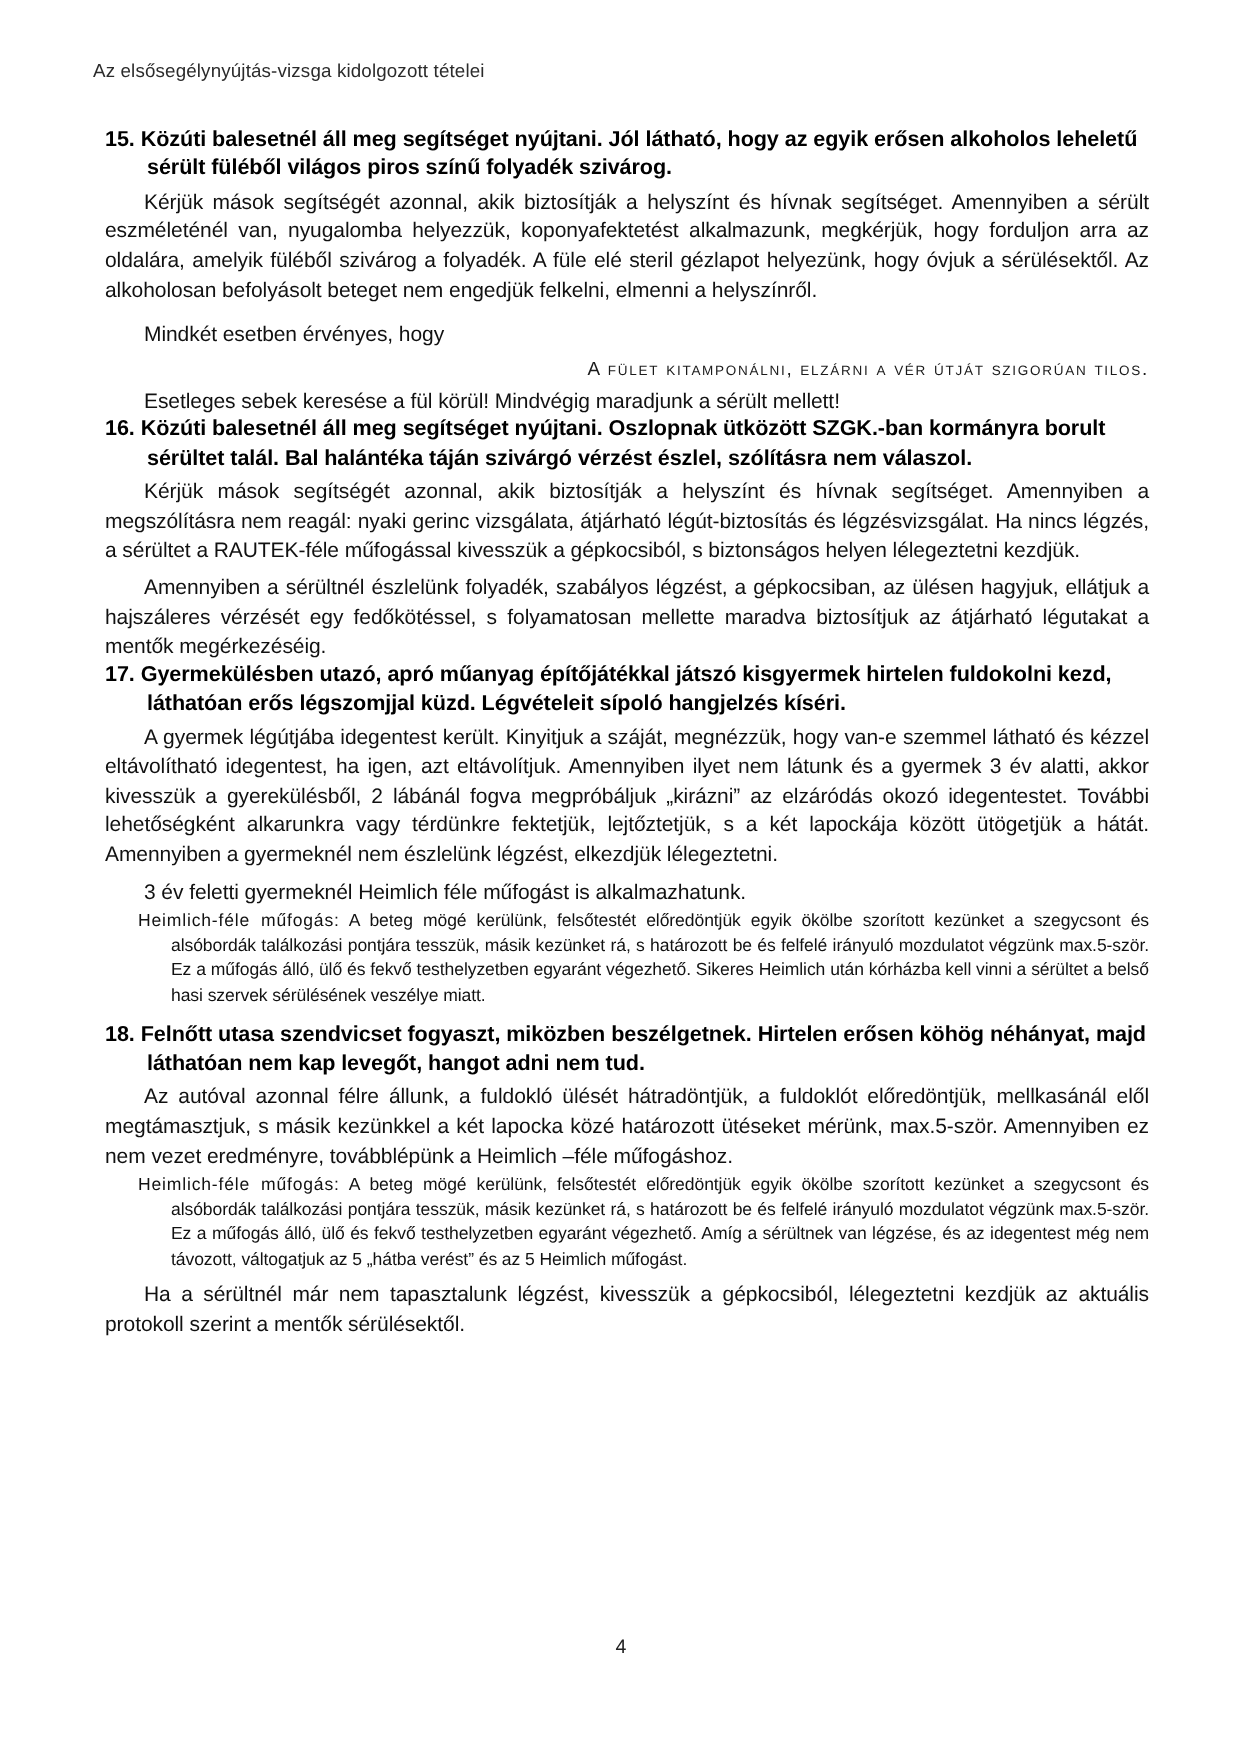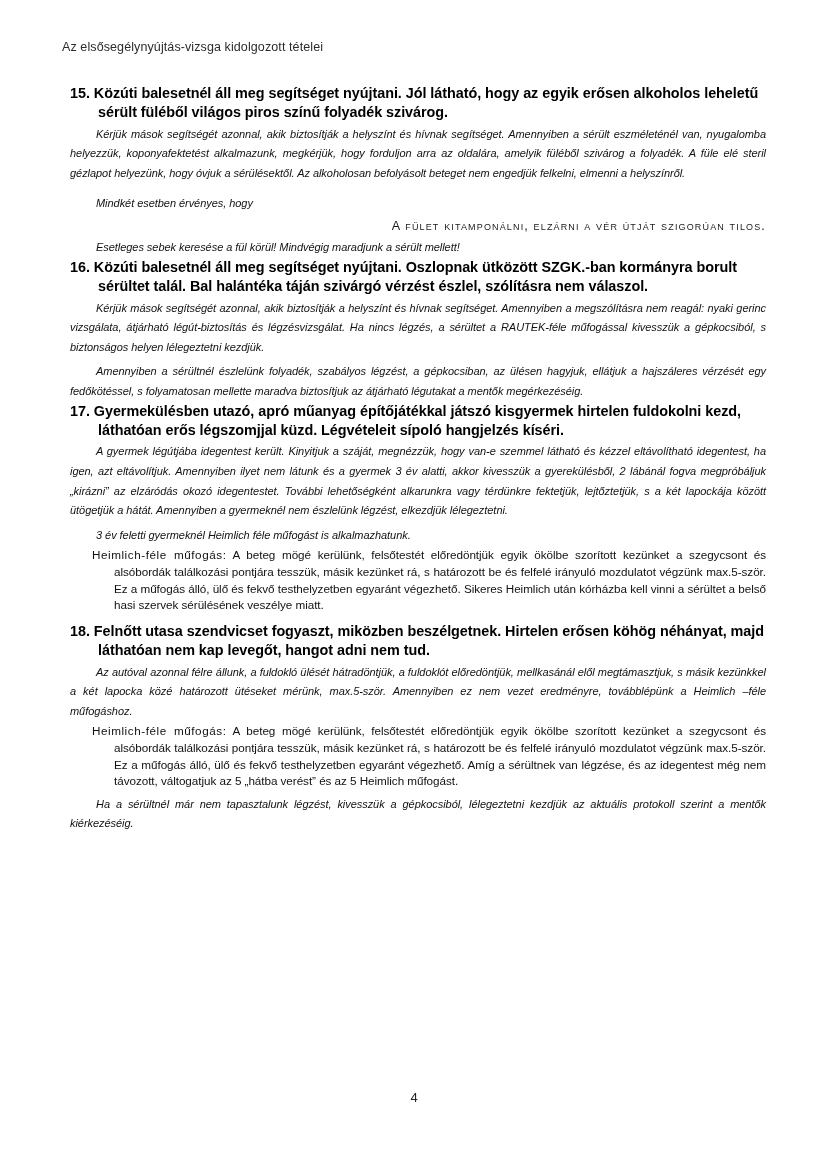--- a/index.html
+++ b/index.html
@@ -41,29 +41,28 @@
     font-size: 14.4px;
     font-weight: bold;
     line-height: 19.4px;
     margin: 0 0 2px 0;
     padding: 0 0 0 28px;
     text-indent: -28px;
     color: #000000;
     letter-spacing: -0.05px;
   }
   p.para {
-    font-size: 11px;
+    font-size: 14px;
     line-height: 19.6px;
     margin: 0;
     padding: 0;
     text-align: justify;
     text-indent: 26px;
     color: #111111;
     letter-spacing: -0.05px;
-    font-style: italic;
   }
   .warn-line {
     font-size: 12.6px;
     line-height: 20px;
     margin: 3px 0 2px 0;
     padding-left: 108px;
     font-variant: small-caps;
     letter-spacing: 1.15px;
     color: #1a1a1a;
     text-align: right;
@@ -129,21 +128,21 @@
       <p class="note"><span class="term">Heimlich-féle műfogás:</span><span> A beteg mögé kerülünk, felsőtestét előredöntjük egyik ökölbe szorított kezünket a szegycsont és alsóbordák találkozási pontjára tesszük, másik kezünket rá, s határozott be és felfelé irányuló mozdulatot végzünk max.5-ször. Ez a műfogás álló, ülő és fekvő testhelyzetben egyaránt végezhető. Sikeres Heimlich után kórházba kell vinni a sérültet a belső hasi szervek sérülésének veszélye miatt.</span></p>
     </section>
 
     <div class="gap-m"></div>
 
     <section class="item">
       <h2 class="item-heading">18. Felnőtt utasa szendvicset fogyaszt, miközben beszélgetnek. Hirtelen erősen köhög néhányat, majd láthatóan nem kap levegőt, hangot adni nem tud.</h2>
       <p class="para">Az autóval azonnal félre állunk, a fuldokló ülését hátradöntjük, a fuldoklót előredöntjük, mellkasánál elől megtámasztjuk, s másik kezünkkel a két lapocka közé határozott ütéseket mérünk, max.5-ször. Amennyiben ez nem vezet eredményre, továbblépünk a Heimlich –féle műfogáshoz.</p>
       <p class="note"><span class="term">Heimlich-féle műfogás:</span><span> A beteg mögé kerülünk, felsőtestét előredöntjük egyik ökölbe szorított kezünket a szegycsont és alsóbordák találkozási pontjára tesszük, másik kezünket rá, s határozott be és felfelé irányuló mozdulatot végzünk max.5-ször. Ez a műfogás álló, ülő és fekvő testhelyzetben egyaránt végezhető. Amíg a sérültnek van légzése, és az idegentest még nem távozott, váltogatjuk az 5 „hátba verést” és az 5 Heimlich műfogást.</span></p>
       <div class="gap-s"></div>
-      <p class="para">Ha a sérültnél már nem tapasztalunk légzést, kivesszük a gépkocsiból, lélegeztetni kezdjük az aktuális protokoll szerint a mentők kiérkezéséig.</p>
+      <p class="para">Ha a sérültnél már nem tapasztalunk légzést, kivesszük a gépkocsiból, lélegeztetni kezdjük az aktuális protokoll szerint a mentők sérülésektől.</p>
     </section>
 
   </div>
 
   <div class="page-number">
     <span>4</span>
   </div>
 
 </div>
 

